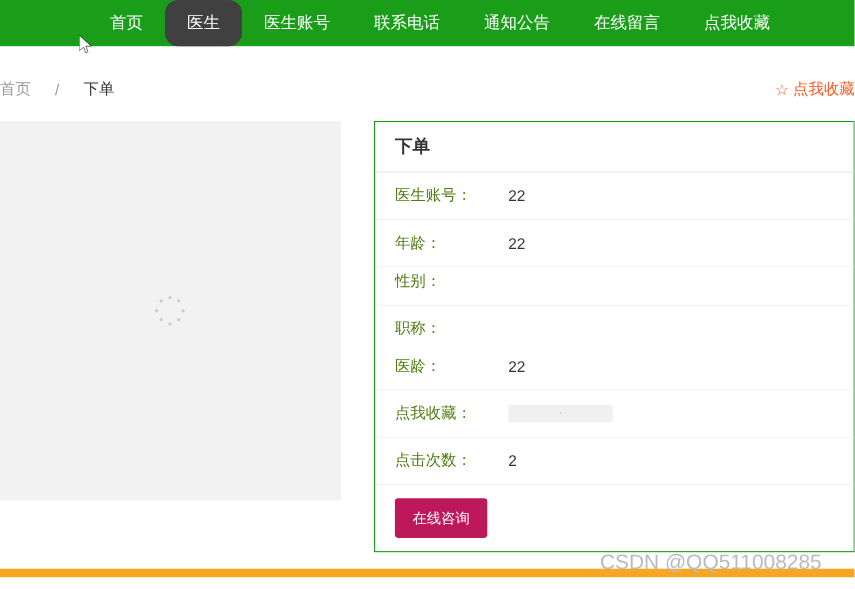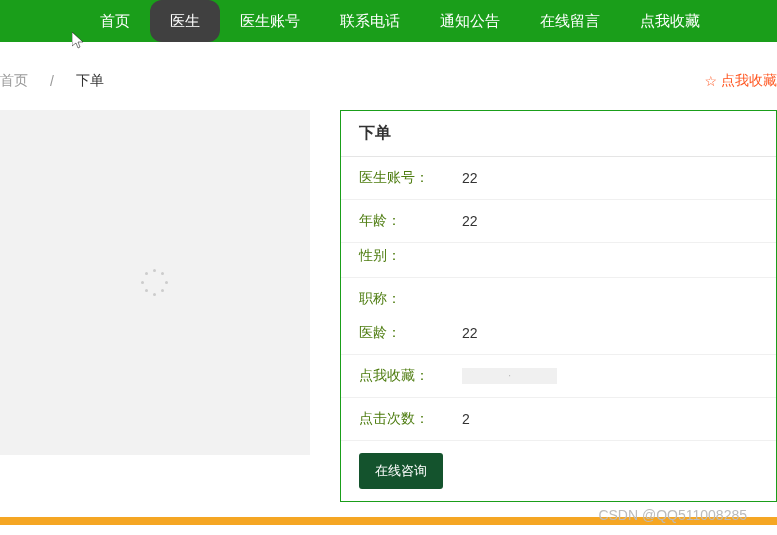--- a/index.html
+++ b/index.html
@@ -24,24 +24,24 @@
     .spinner-dot { position: absolute; width: 3px; height: 3px; background: #ccc; border-radius: 50%; }
     
     .detail-panel { flex: 1; border: 1px solid #1a9e1a; }
     .panel-title { padding: 12px 18px; font-size: 16px; font-weight: bold; border-bottom: 1px solid #e5e5e5; }
     .field-row { display: flex; align-items: center; padding: 12px 18px; border-bottom: 1px solid #f0f0f0; }
     .field-row:last-of-type { border-bottom: none; }
     .field-label { width: 85px; text-align: left; color: #4d7c0f; padding-right: 8px; }
     .field-value { padding-left: 18px; color: #333; }
     .masked { background: #f0f0f0; color: #bbb; width: 95px; height: 16px; text-align: center; font-size: 11px; line-height: 14px; }
     .action-row { padding: 12px 18px; }
-    .green-btn { background: #14532d; color: #fff; border: none; padding: 9px 16px; border-radius: 3px; cursor: pointer; font-size: 13px; }
+    .green-btn { background: #be185d; color: #fff; border: none; padding: 9px 16px; border-radius: 3px; cursor: pointer; font-size: 13px; }
     
     .footer-bar { background: #f5a623; height: 8px; width: 100%; }
-    .watermark { position: absolute; right: 30px; bottom: 12px; color: #bbb; font-size: 14px; }
+    .watermark { position: absolute; right: 30px; bottom: 12px; color: #bbb; font-size: 19px; }
   </style>
 </head>
 <body>
 
 <div class="nav-bar">
   <div class="nav-item">首页</div>
   <div class="nav-item active">医生</div>
   <div class="nav-item">医生账号</div>
   <div class="nav-item">联系电话</div>
   <div class="nav-item">通知公告</div>

